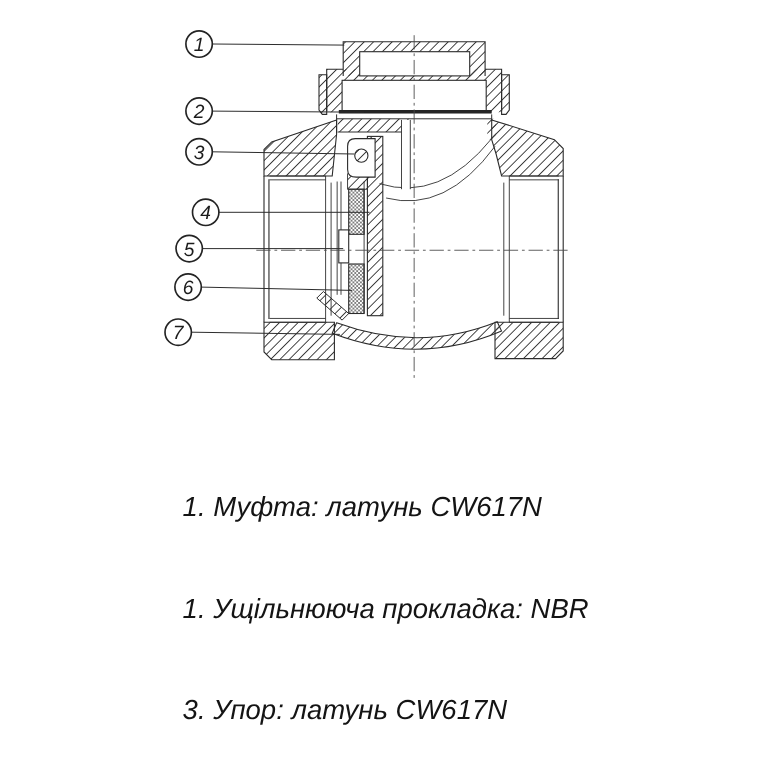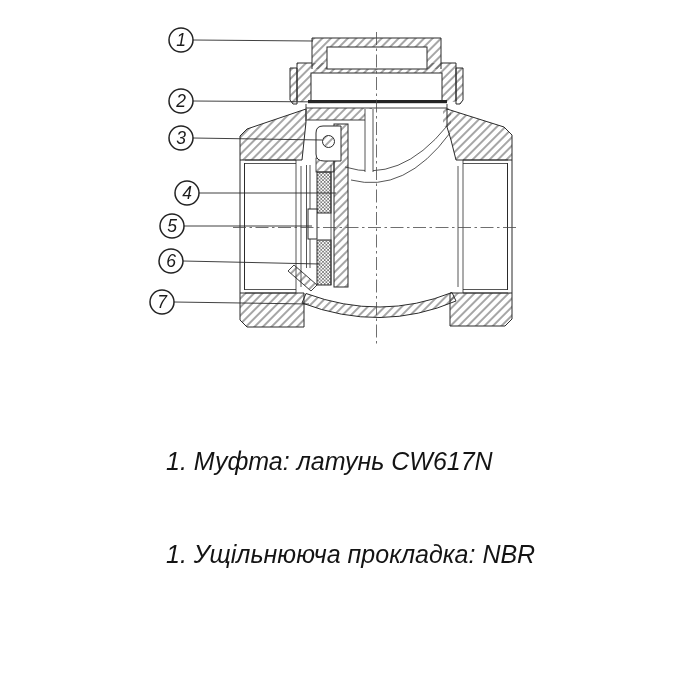--- a/index.html
+++ b/index.html
@@ -131,19 +131,20 @@
       <circle cx="162" cy="302" r="12" fill="#ffffff" stroke="#232323" stroke-width="1.5"></circle>
       <text class="callout-num" x="162" y="302" text-anchor="middle" dy="0.36em">7</text>
     </g>
   </g>
 </svg>
 
 
 <div class="legend">
   <div class="row">1. Муфта: латунь CW617N</div>
   <div class="row">1. Ущільнююча прокладка: NBR</div>
+  <div class="row">3. Упор: латунь CW617N</div>
   
   
   
   
 </div>
 
 </div>
 
 </body></html>

